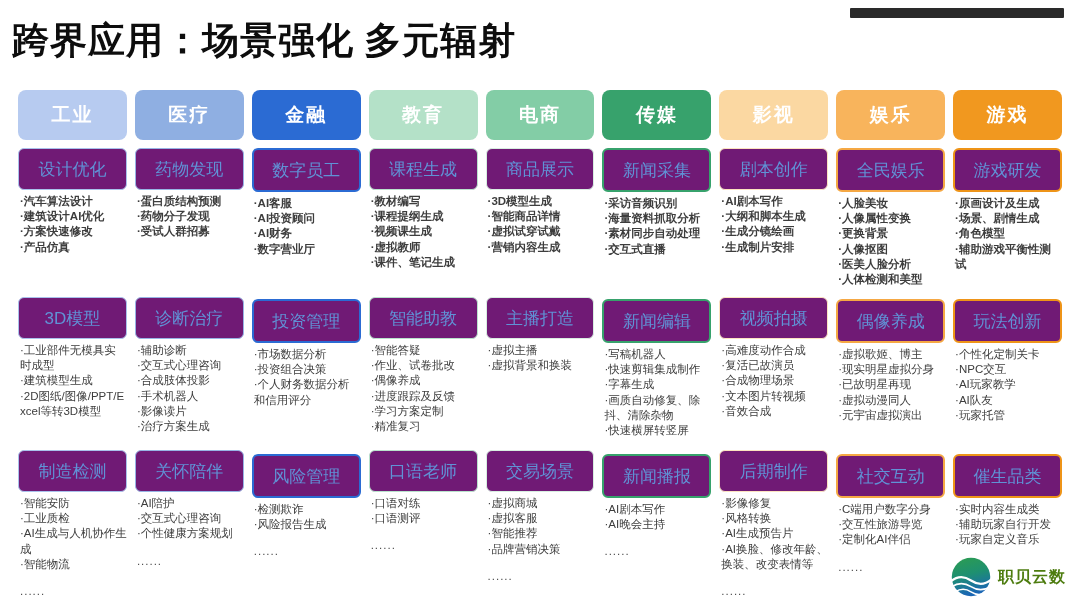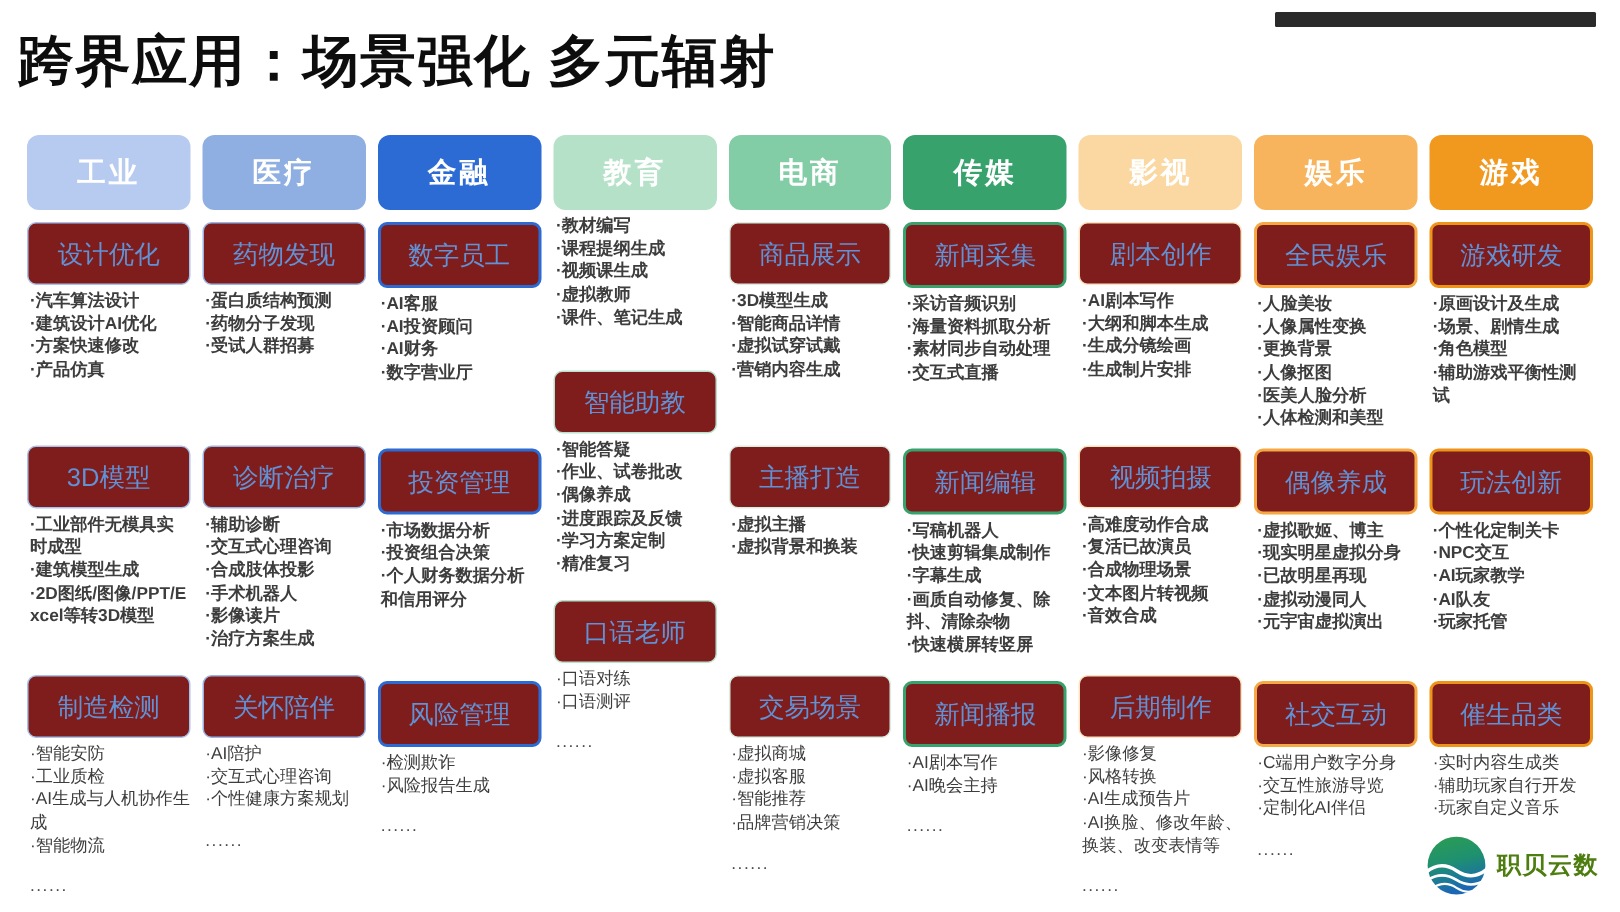--- a/index.html
+++ b/index.html
@@ -2,46 +2,46 @@
 <html><head>
 <meta charset="utf-8">
 <style>
   html,body{margin:0;padding:0;}
   body{
     width:1080px;height:608px;background:#ffffff;overflow:hidden;
     font-family:"Liberation Sans","DejaVu Sans",sans-serif;position:relative;
   }
   .title{
     position:absolute;left:12px;top:16px;
-    font-size:37px;font-weight:900;color:#0d0d0d;letter-spacing:1px;
+    font-size:37px;font-weight:900;color:#0d0d0d;letter-spacing:1px;font-family:Liberation Serif, serif;
   }
   .topbar{
     position:absolute;right:16px;top:8px;width:214px;height:10px;
     background:#2a2a2a;border-radius:1px;
   }
   .grid{
     position:absolute;left:18px;top:90px;width:1044px;
     display:grid;grid-template-columns:repeat(9,1fr);column-gap:8px;
   }
   .col{display:flex;flex-direction:column;min-width:0;}
   .cat{
     height:50px;border-radius:8px;background:var(--bg);
     display:flex;align-items:center;justify-content:center;
     color:#ffffff;font-size:19px;font-weight:700;letter-spacing:2px;
   }
   .cell-title{
-    margin-top:8px;height:40px;border-radius:6px;background:#7f1d1d;
+    margin-top:8px;height:40px;border-radius:6px;background:#701a75;
     border:var(--bw) solid var(--bd);
     display:flex;align-items:center;justify-content:center;
     color:#6092d6;font-size:17px;white-space:nowrap;overflow:hidden;
   }
   .cell-title.small{font-size:17px;}
   .bullets{margin-top:4px;padding-left:2px;}
   .bullets.b0{height:95px;font-weight:bold;}
-  .bullets.b1{height:99px;font-weight:bold;}
+  .bullets.b1{height:99px;}
   .bullets.b2{height:92px;}
   .bi{
     font-size:11.5px;line-height:1.32;color:#3d3d3d;
     word-break:break-all;
   }
   .more{font-size:11.5px;color:#4a4a4a;margin-top:13px;letter-spacing:1px;}
   .logo{
     position:absolute;right:14px;bottom:10px;
     display:flex;align-items:center;gap:6px;
   }
@@ -120,20 +120,21 @@
       </div>
       <div class="cell-title">风险管理</div>
       <div class="bullets b2">
         <div class="bi">·检测欺诈</div>
         <div class="bi">·风险报告生成</div>
         <div class="more">......</div>
       </div>
     </div>
     <div class="col" style="--bg: #b4e1c8; --bd: #b9e2cc; --bw: 1px;">
       <div class="cat">教育</div>
+      <div class="cell-title">课程生成</div>
       <div class="bullets b0">
         <div class="bi">·教材编写</div>
         <div class="bi">·课程提纲生成</div>
         <div class="bi">·视频课生成</div>
         <div class="bi">·虚拟教师</div>
         <div class="bi">·课件、笔记生成</div>
       </div>
       <div class="cell-title">智能助教</div>
       <div class="bullets b1">
         <div class="bi">·智能答疑</div>

